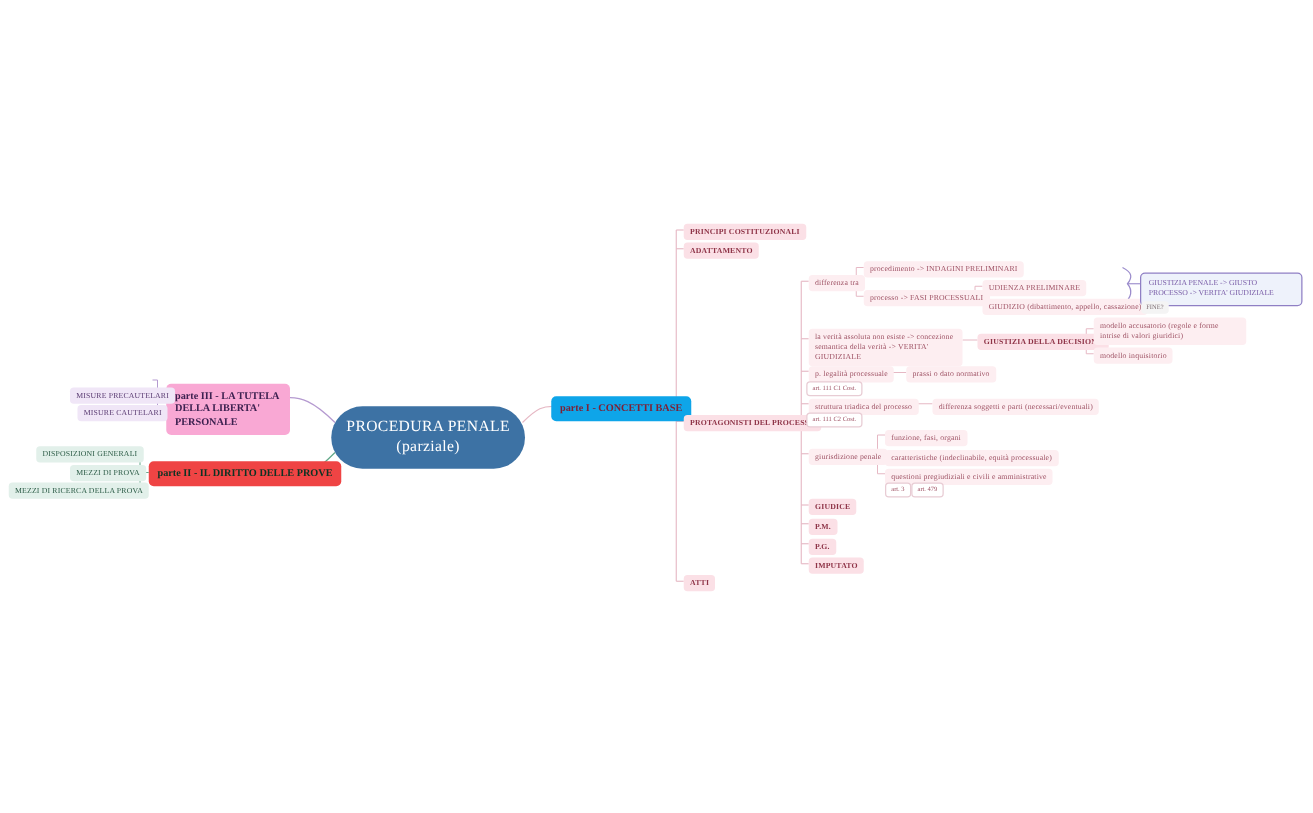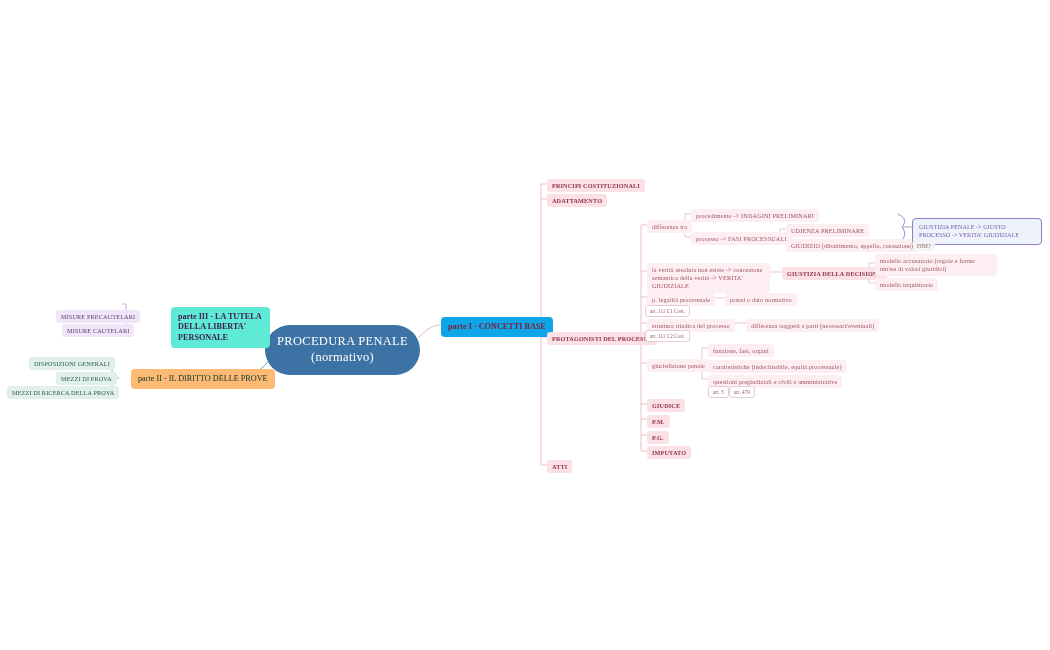--- a/index.html
+++ b/index.html
@@ -44,37 +44,35 @@
     justify-content: center;
     flex-direction: column;
     font-size: 12.5px;
     letter-spacing: 0.3px;
   }
   #root-node .l1 { display: block; }
   #root-node .l2 { display: block; }
 
   
   .part-purple {
-    background: #5eead4;
+    background: #f9a8d4;
     color: #3d2150;
     border-radius: 4px;
     padding: 5px 7px;
     font-size: 8.2px;
     font-weight: bold;
     white-space: normal;
-    margin-left: 38px;
   }
   .part-green {
-    background: #fdba74;
+    background: #ef4444;
     color: #0d3323;
     border-radius: 4px;
     padding: 5px 7px;
     font-size: 8.2px;
-    font-weight: normal;
-    margin-left: 12px;
+    font-weight: bold;
   }
   .part-pink {
     background: #0ea5e9;
     color: #7d2136;
     border-radius: 4px;
     padding: 5px 7px;
     font-size: 8.2px;
     font-weight: bold;
   }
 
@@ -201,21 +199,21 @@
     <path d="M 696 363 L 702 363" stroke="#e6b8c4" stroke-width="0.8" fill="none"></path>
     <path d="M 702 348 L 702 379" stroke="#e6b8c4" stroke-width="0.8" fill="none"></path>
     <path d="M 702 348 L 708 348" stroke="#e6b8c4" stroke-width="0.8" fill="none"></path>
     <path d="M 702 364 L 708 364" stroke="#e6b8c4" stroke-width="0.8" fill="none"></path>
     <path d="M 702 379 L 708 379" stroke="#e6b8c4" stroke-width="0.8" fill="none"></path>
 
   </svg>
 
   <div class="node" id="root-node">
     <span class="l1">PROCEDURA PENALE</span>
-    <span class="l2">(normativo)</span>
+    <span class="l2">(parziale)</span>
   </div>
 
   <div class="node part-purple" style="left:133px; top:307px; width:99px;">
     <span>parte III - LA TUTELA DELLA LIBERTA' PERSONALE</span>
   </div>
   <div class="node chip chip-purple" style="left:56px; top:310px;">
     <span>MISURE PRECAUTELARI</span>
   </div>
   <div class="node chip chip-purple" style="left:62px; top:324px;">
     <span>MISURE CAUTELARI</span>

